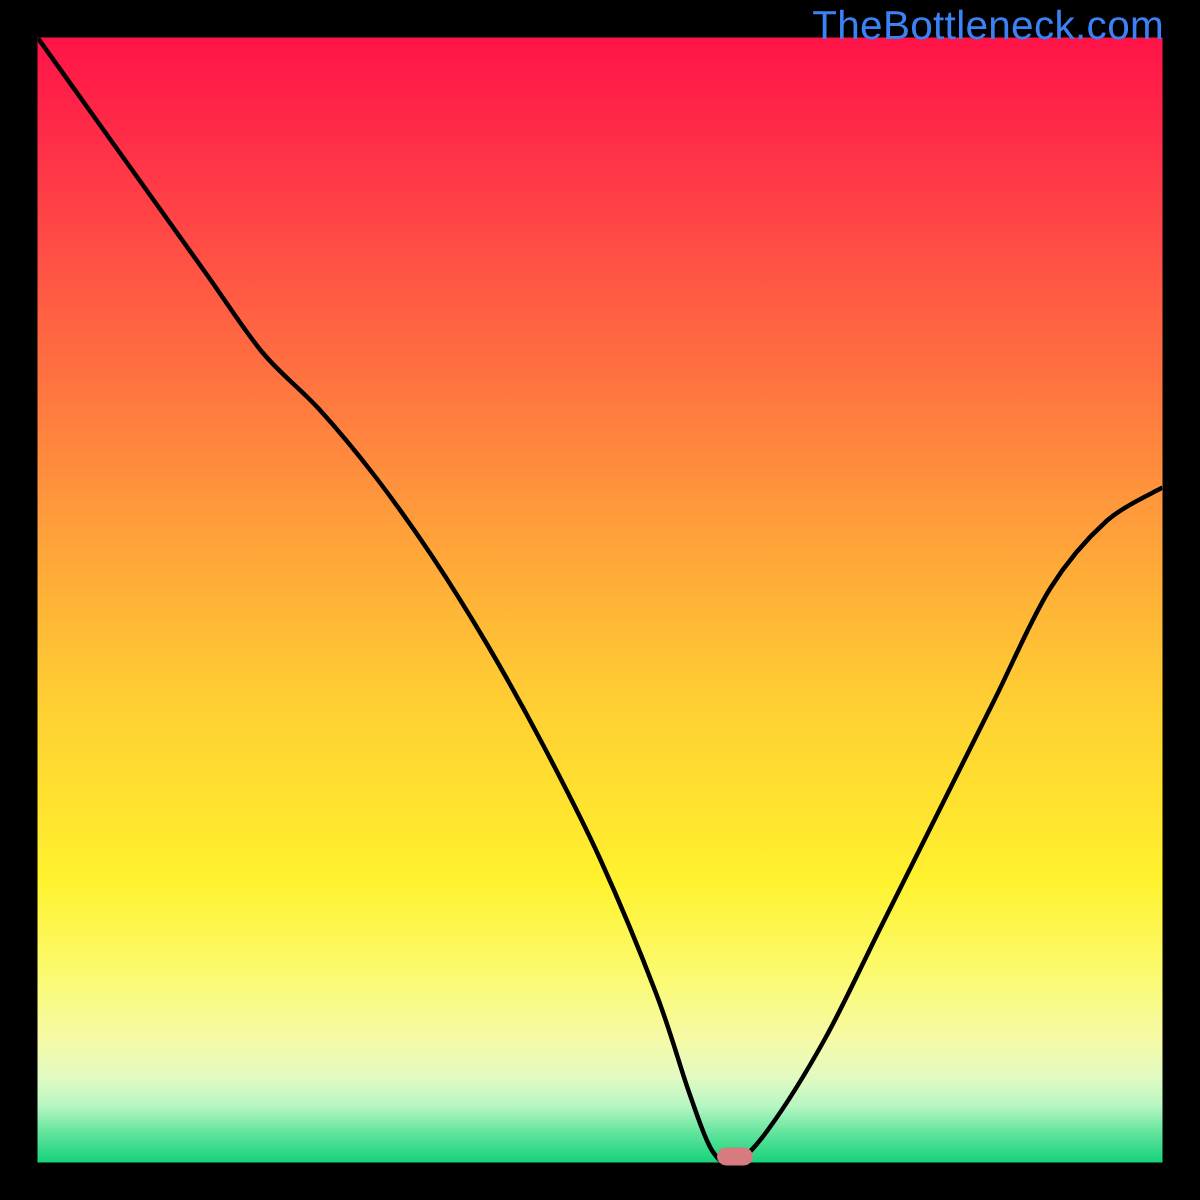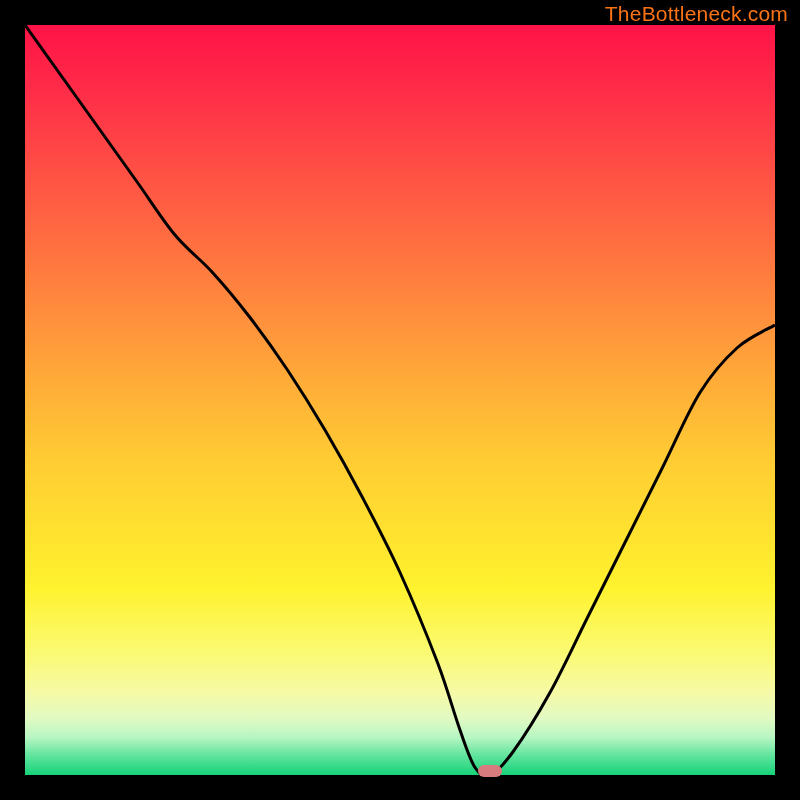--- a/index.html
+++ b/index.html
@@ -38,23 +38,23 @@
       #f6faa6 89%,
       #e1fac2 92.5%,
       #b6f6c3 95%,
       #5de39b 97.5%,
       #17d27a 100%
     );
   }
   .watermark {
     position: absolute;
     top: 2px;
-    right: 12px;
-    color: #f97316;
-    font-size: 21px;
+    right: 24px;
+    color: #3b82f6;
+    font-size: 27px;
     font-weight: 400;
     letter-spacing: 0.2px;
   }
   svg.curve {
     position: absolute;
     left: 0;
     top: 0;
     width: 750px;
     height: 750px;
   }

